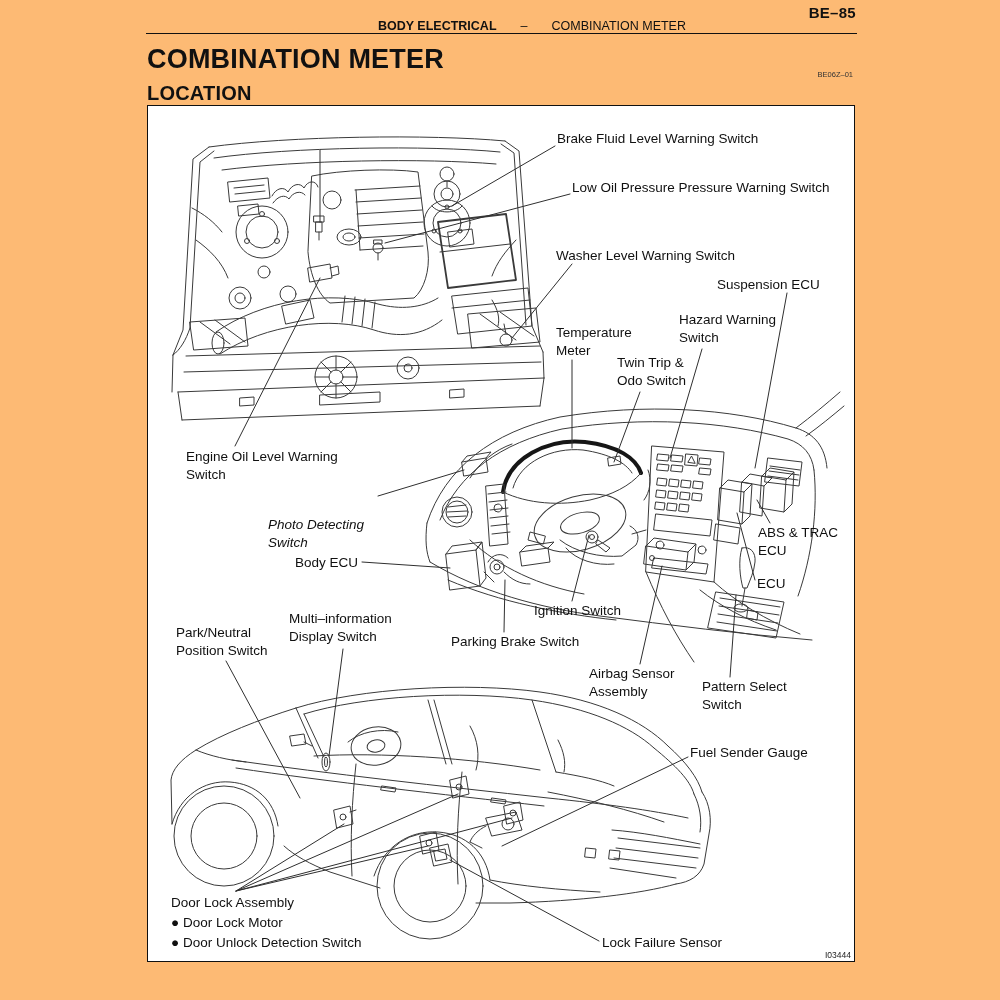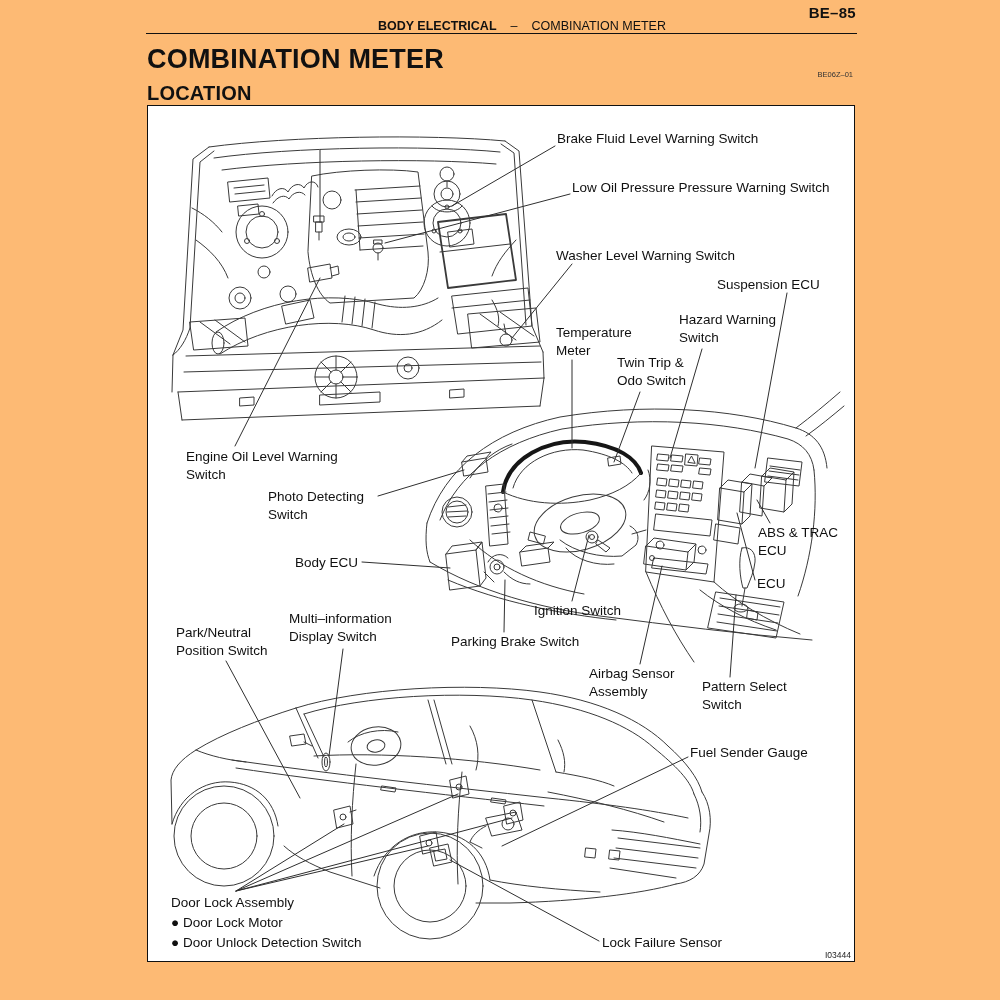--- a/index.html
+++ b/index.html
@@ -1,20 +1,20 @@
 <!DOCTYPE html>
 <html><head>
 <meta charset="utf-8">
 <style>
   html,body{margin:0;padding:0;background:#fff;}
   .page{position:relative;width:1000px;height:1000px;background:#fdba74;overflow:hidden;
         font-family:"Liberation Sans", sans-serif;color:#111;}
   .abs{position:absolute;}
   .page-number{top:4px;right:144px;font-size:15px;font-weight:bold;letter-spacing:.3px;}
-  .running-header{top:19px;left:378px;font-size:12.5px;display:flex;gap:14px;align-items:baseline;}
+  .running-header{top:19px;left:378px;font-size:12.5px;display:flex;gap:24px;align-items:baseline;}
   .running-header .sec{font-weight:bold;}
   .header-rule{top:33px;left:146px;width:711px;height:0;border-top:1.6px solid #111;}
   .doc-title{top:44px;left:147px;font-size:27px;font-weight:bold;letter-spacing:.2px;}
   .doc-subtitle{top:82px;left:147px;font-size:20px;font-weight:bold;letter-spacing:.2px;}
   .doc-code{top:70px;right:147px;font-size:7.5px;color:#333;}
   .figure-frame{top:105px;left:147px;width:708px;height:857px;border:1.5px solid #111;box-sizing:border-box;background:#fff;}
   .fig-id{top:950px;right:149px;font-size:8.5px;color:#222;}
   svg.diagram{position:absolute;top:0;left:0;width:1000px;height:1000px;}
   .callout{position:absolute;font-size:13.5px;line-height:18px;white-space:pre-line;color:#101010;}
 </style>
@@ -288,21 +288,21 @@
   <div class="callout" style="left:556px;top:247px;">Washer Level Warning Switch</div>
   <div class="callout" style="left:717px;top:276px;">Suspension ECU</div>
   <div class="callout" style="left:679px;top:311px;">Hazard Warning
 Switch</div>
   <div class="callout" style="left:556px;top:324px;">Temperature
 Meter</div>
   <div class="callout" style="left:617px;top:354px;">Twin Trip &amp;
 Odo Switch</div>
   <div class="callout" style="left:186px;top:448px;">Engine Oil Level Warning
 Switch</div>
-  <div class="callout" style="left:268px;top:488px;">Photo Detecting
+  <div class="callout" style="left:268px;top:516px;font-style:italic;">Photo Detecting
 Switch</div>
   <div class="callout" style="left:295px;top:554px;">Body ECU</div>
   <div class="callout" style="left:758px;top:524px;">ABS &amp; TRAC
 ECU</div>
   <div class="callout" style="left:757px;top:575px;">ECU</div>
   <div class="callout" style="left:534px;top:602px;">Ignition Switch</div>
   <div class="callout" style="left:451px;top:633px;">Parking Brake Switch</div>
   <div class="callout" style="left:589px;top:665px;">Airbag Sensor
 Assembly</div>
   <div class="callout" style="left:702px;top:678px;">Pattern Select

